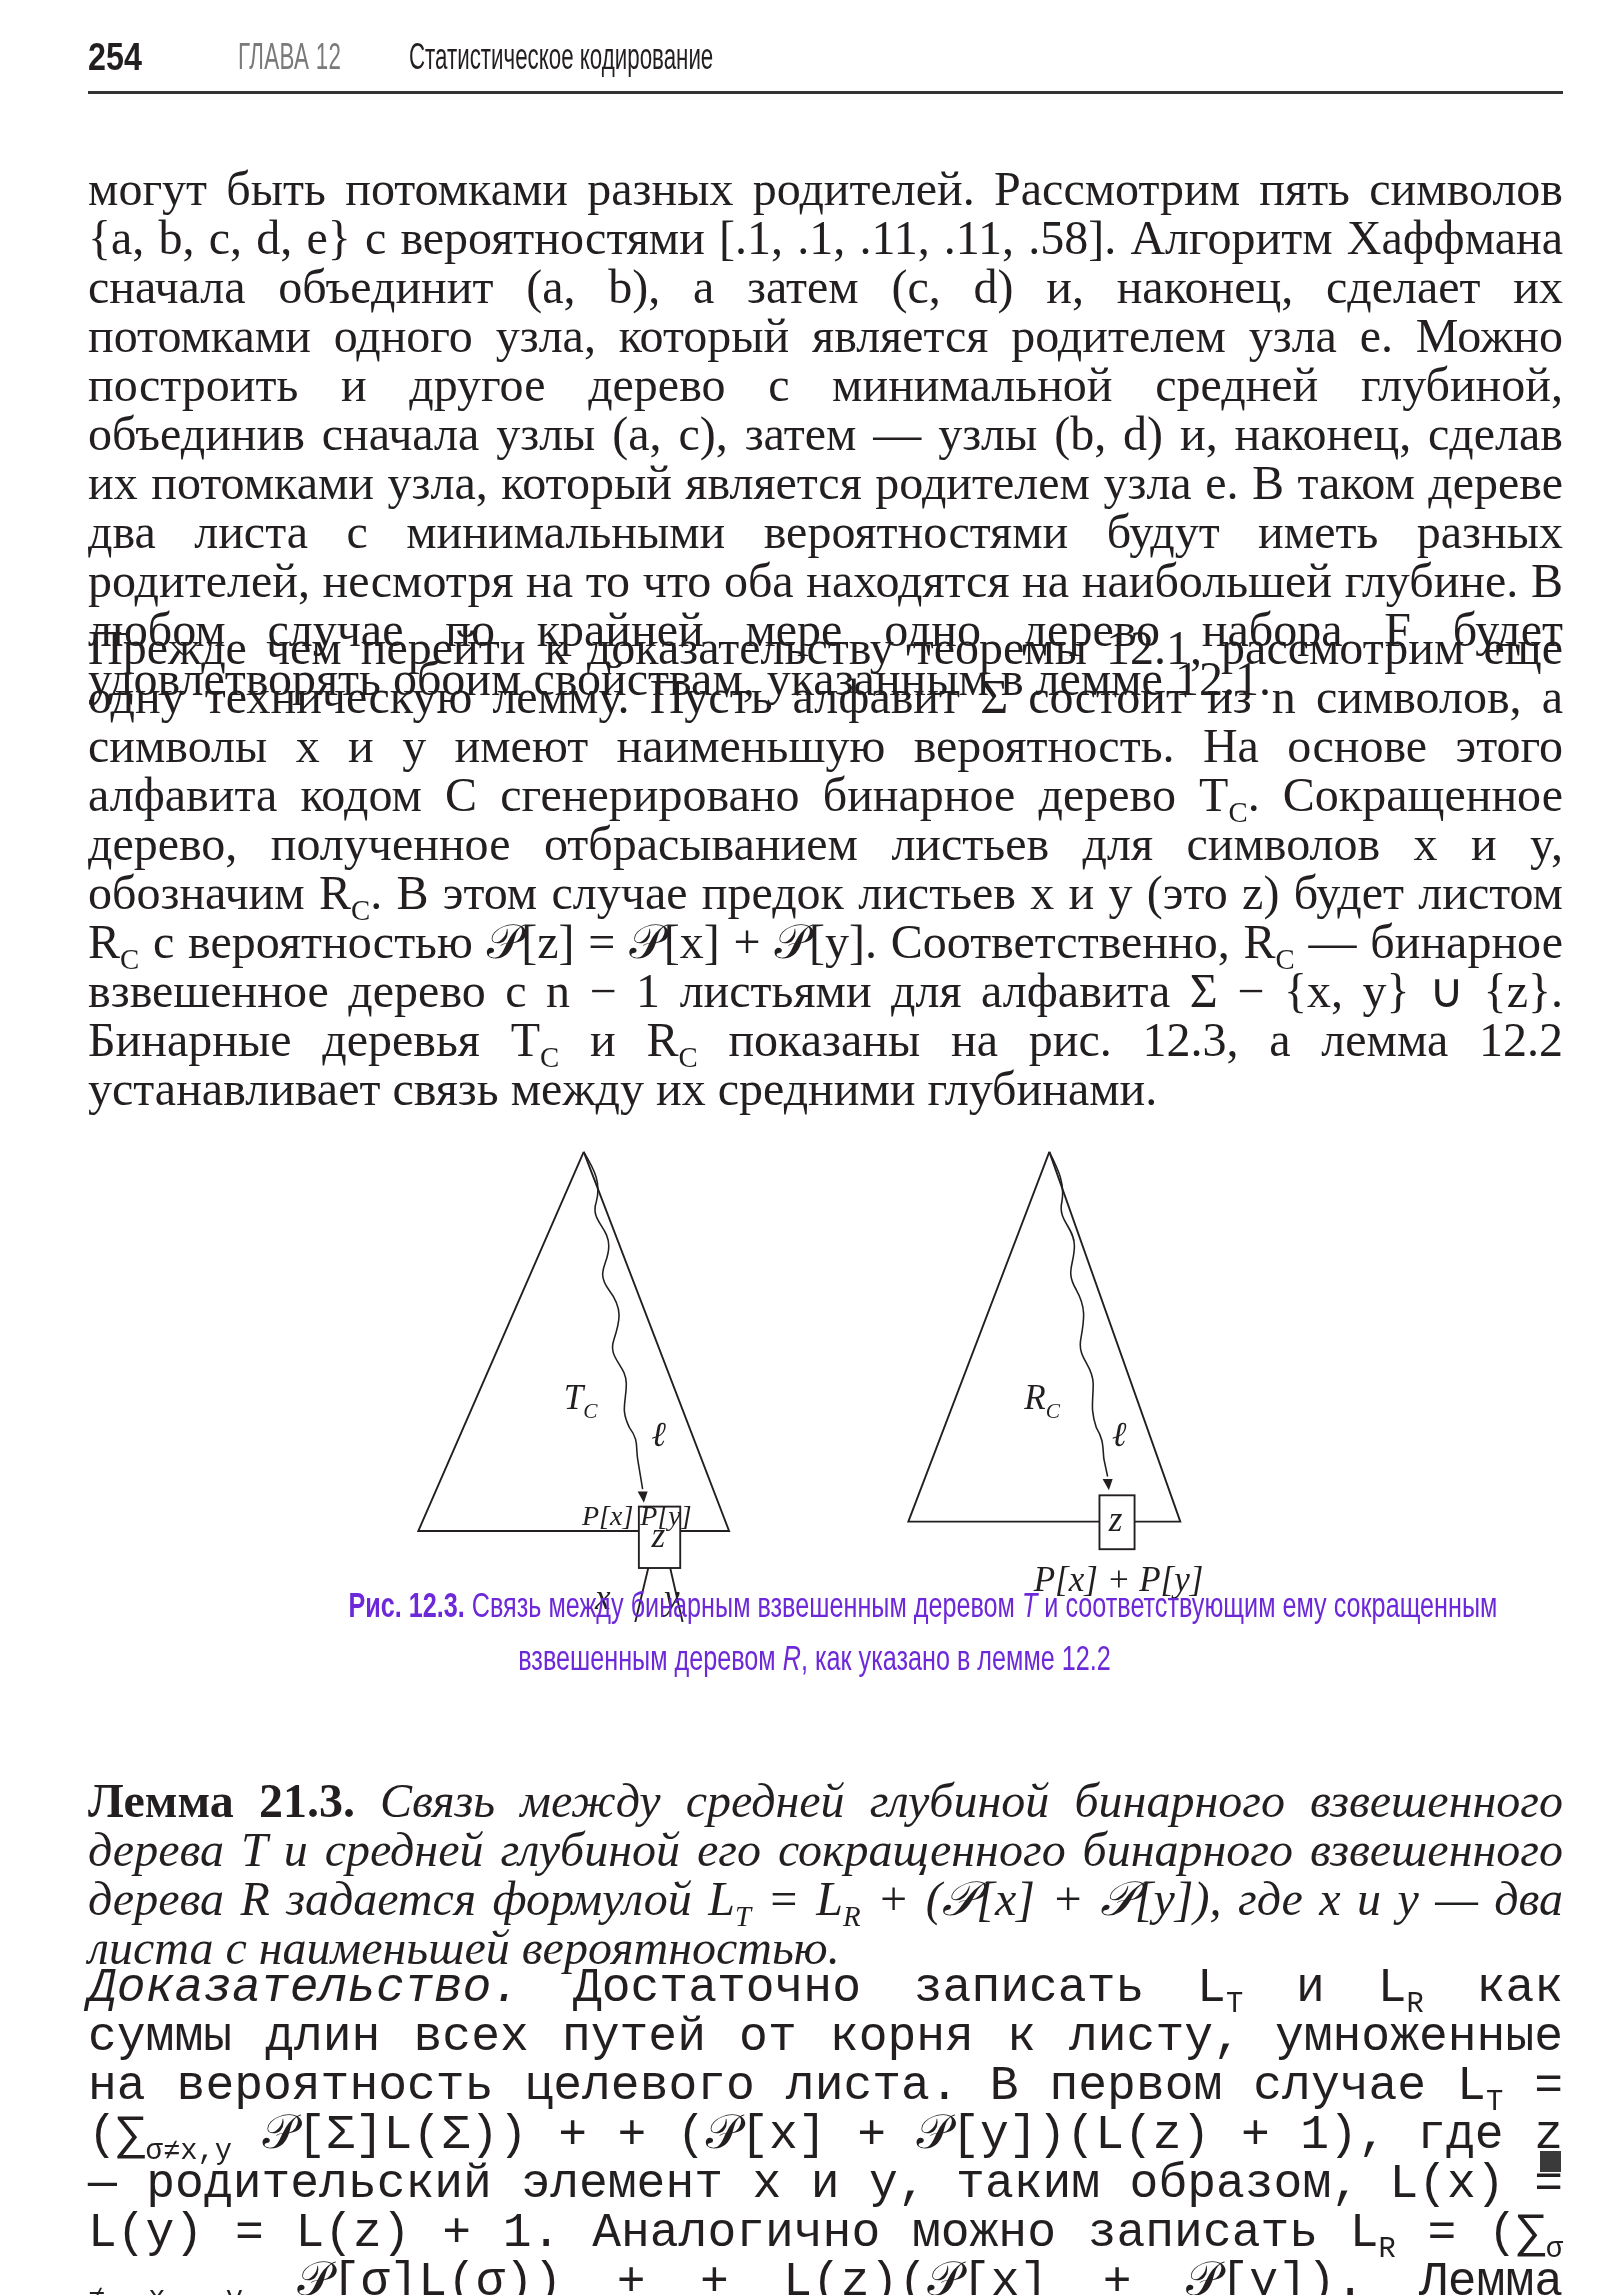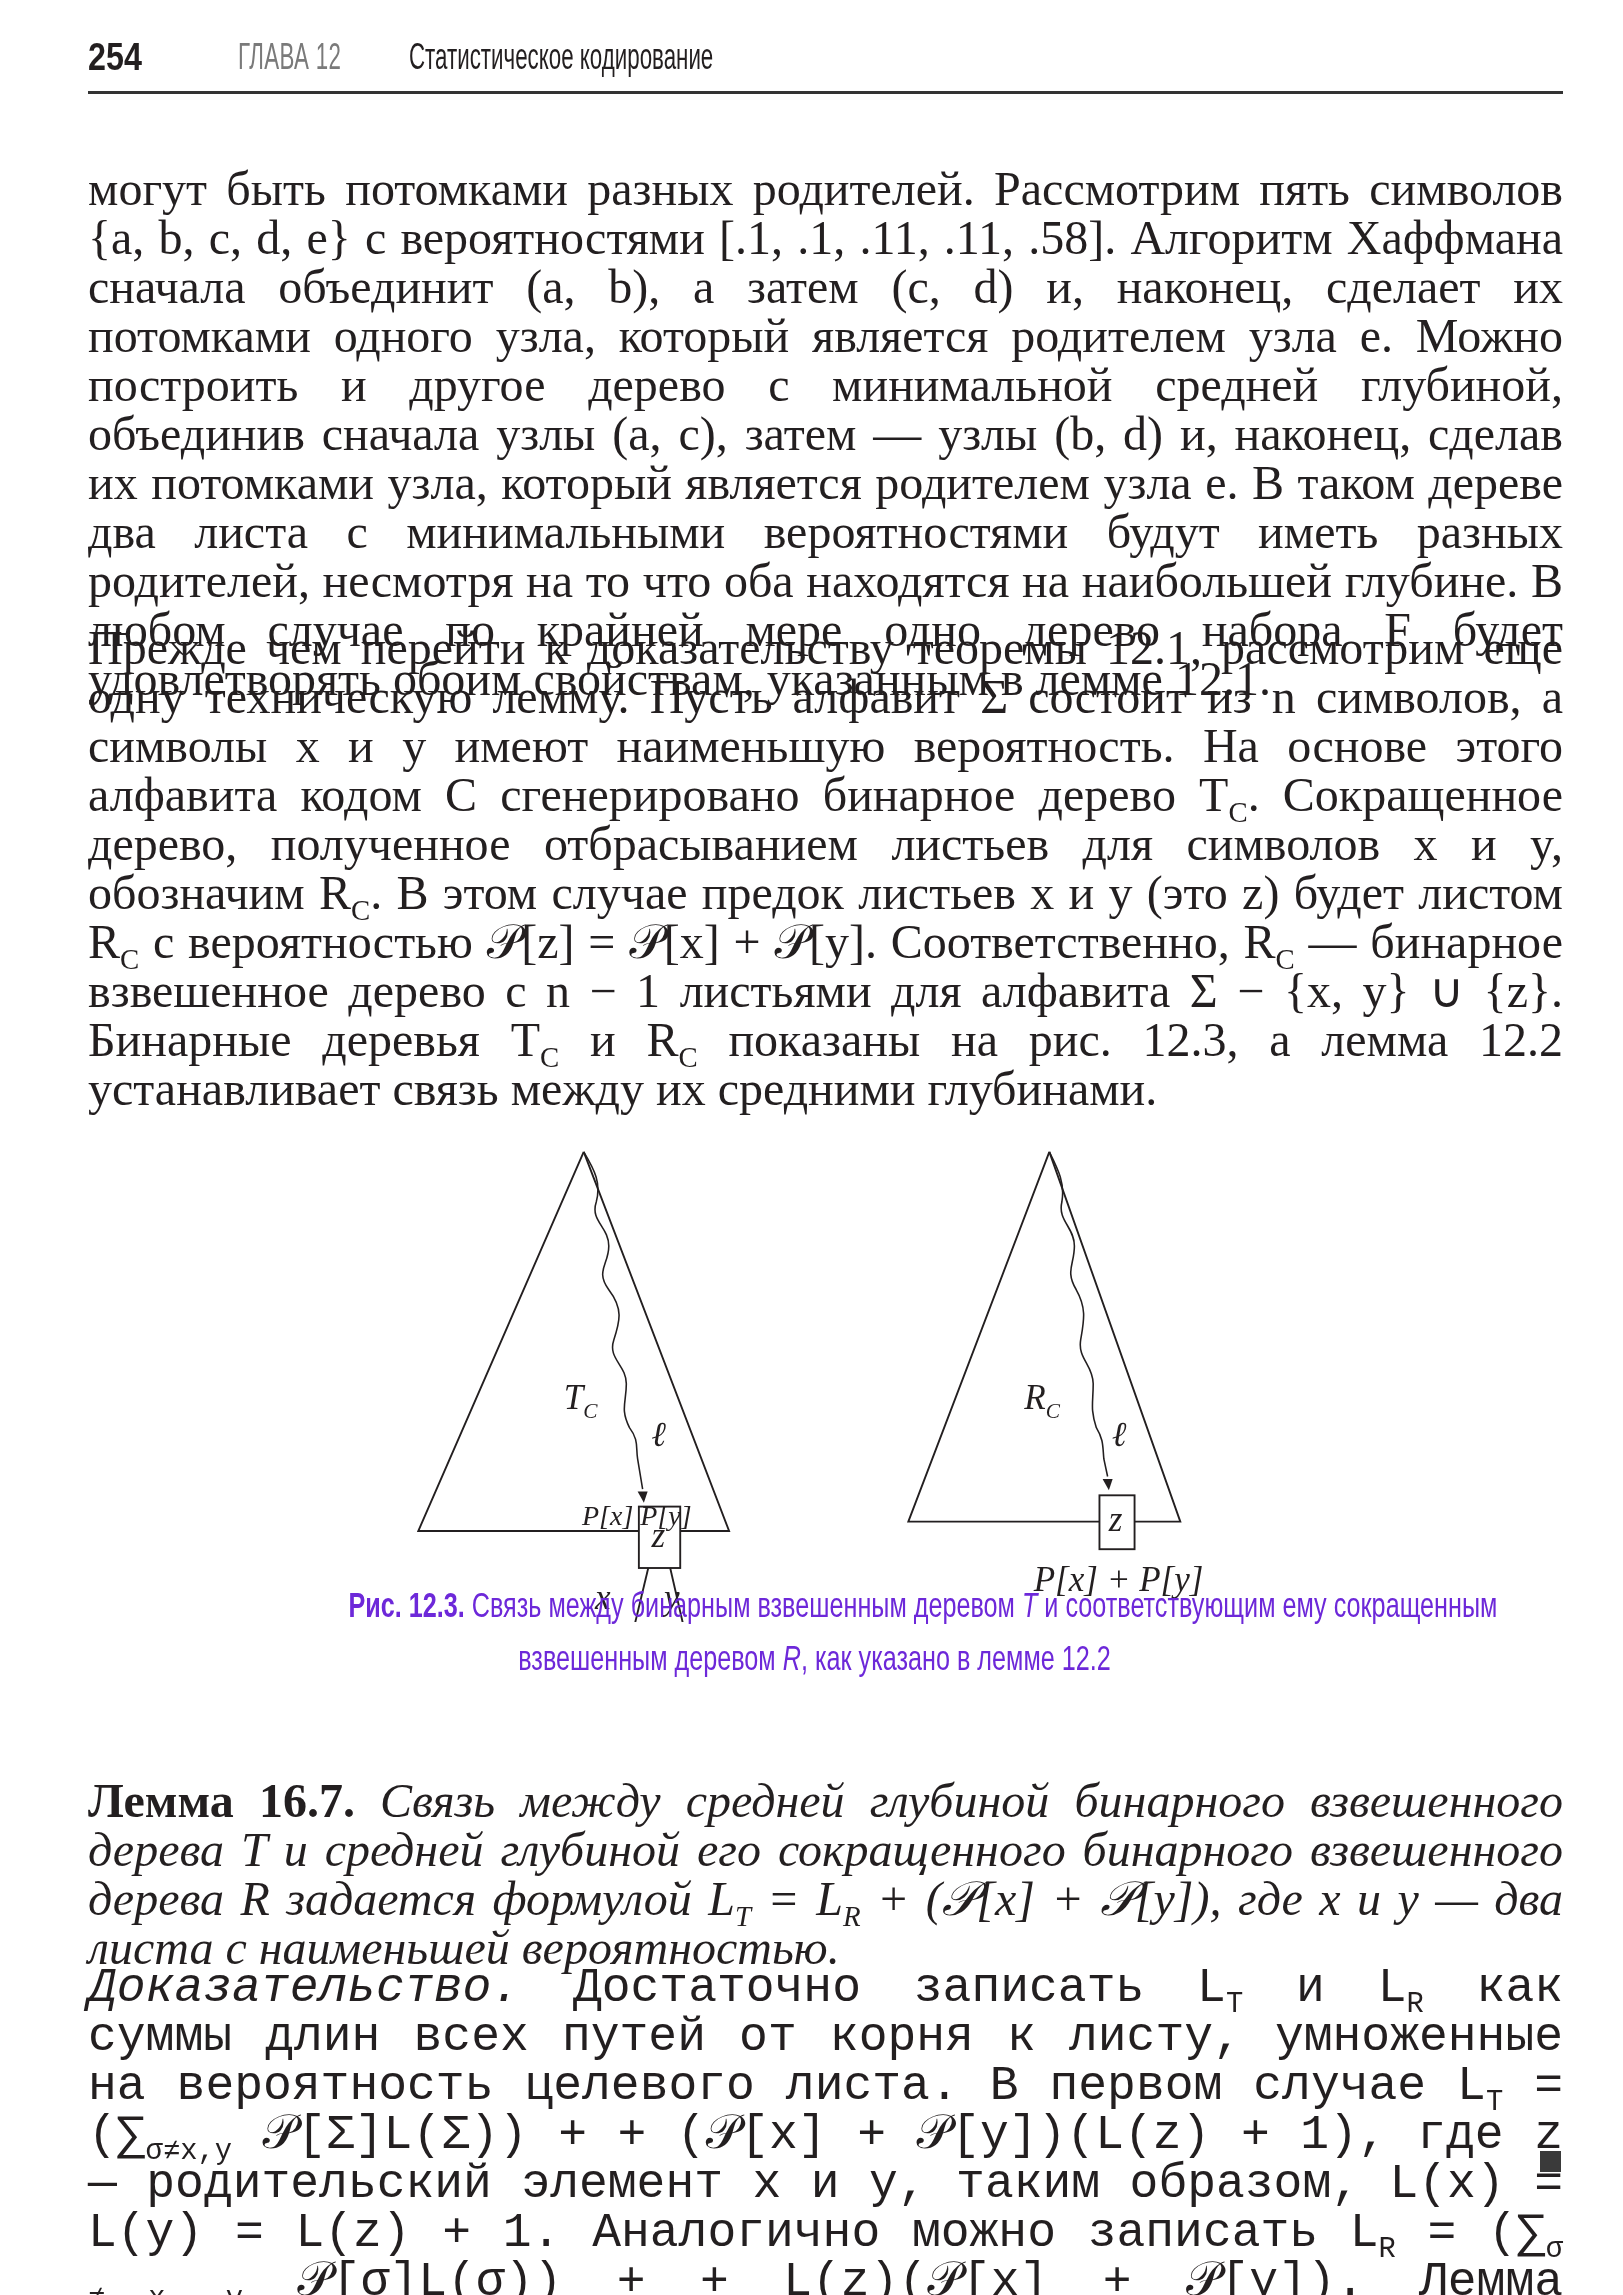--- a/index.html
+++ b/index.html
@@ -88,21 +88,21 @@
       <span class="cap-num">Рис. 12.3.</span>
       <span>Связь между бинарным взвешенным деревом </span><i>T</i><span> и соответствующим ему сокращенным</span>
     </div><br>
     <div class="inner">
       <span>взвешенным деревом </span><i>R</i><span>, как указано в лемме 12.2</span>
     </div>
   </div>
 
   <div class="body-text lemma">
     <p>
-      <span class="bold">Лемма 16.7.</span><i> Связь между средней глубиной бинарного взвешенного дерева T и средней глубиной его сокращенного бинарного взвешенного дерева R задается формулой </i><i id="lemma-formula">L<sub>T</sub> = L<sub>R</sub> + (𝒫[x] + 𝒫[y])</i><i>, где x и y — два листа с наименьшей вероятностью.</i>
+      <span class="bold">Лемма 21.3.</span><i> Связь между средней глубиной бинарного взвешенного дерева T и средней глубиной его сокращенного бинарного взвешенного дерева R задается формулой </i><i id="lemma-formula">L<sub>T</sub> = L<sub>R</sub> + (𝒫[x] + 𝒫[y])</i><i>, где x и y — два листа с наименьшей вероятностью.</i>
     </p>
   </div>
 
   <div class="body-text proof">
     <p>
       <i>Доказательство.</i><span id="proof-text"> Достаточно записать L<sub>T</sub> и L<sub>R</sub> как суммы длин всех путей от корня к листу, умноженные на вероятность целевого листа. В первом случае L<sub>T</sub> = (∑<sub>σ≠x,y</sub> 𝒫[Σ]L(Σ)) + + (𝒫[x] + 𝒫[y])(L(z) + 1), где z — родительский элемент x и y, таким образом, L(x) = L(y) = L(z) + 1. Аналогично можно записать L<sub>R</sub> = (∑<sub>σ ≠ x, y</sub> 𝒫[σ]L(σ)) + + L(z)(𝒫[x] + 𝒫[y]). Лемма доказана.</span>
     </p>
   </div>
   <div class="qed"></div>
 

